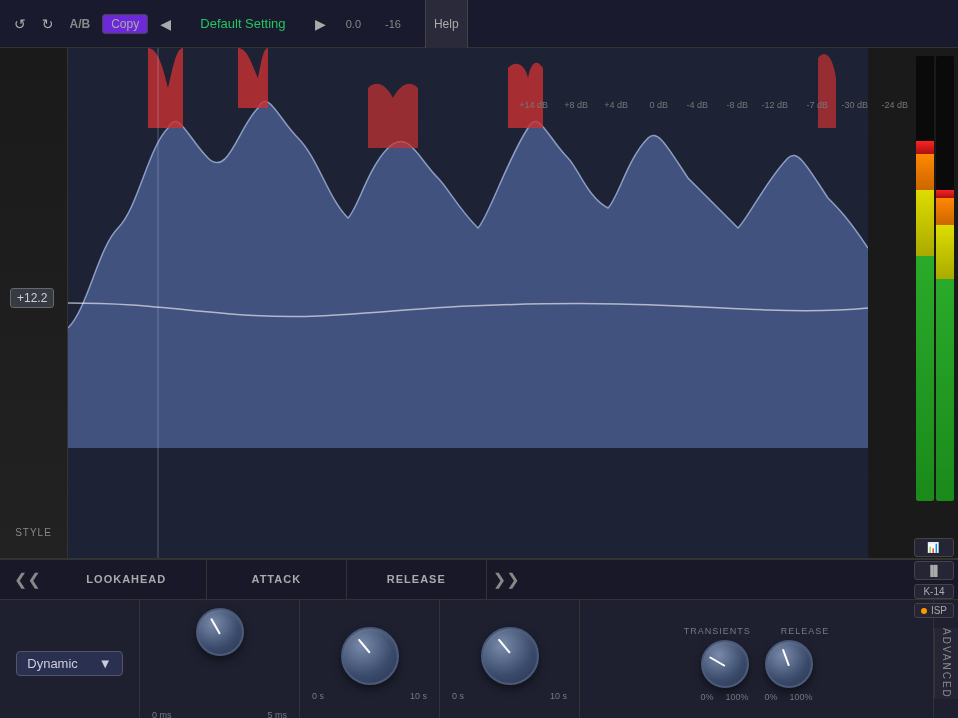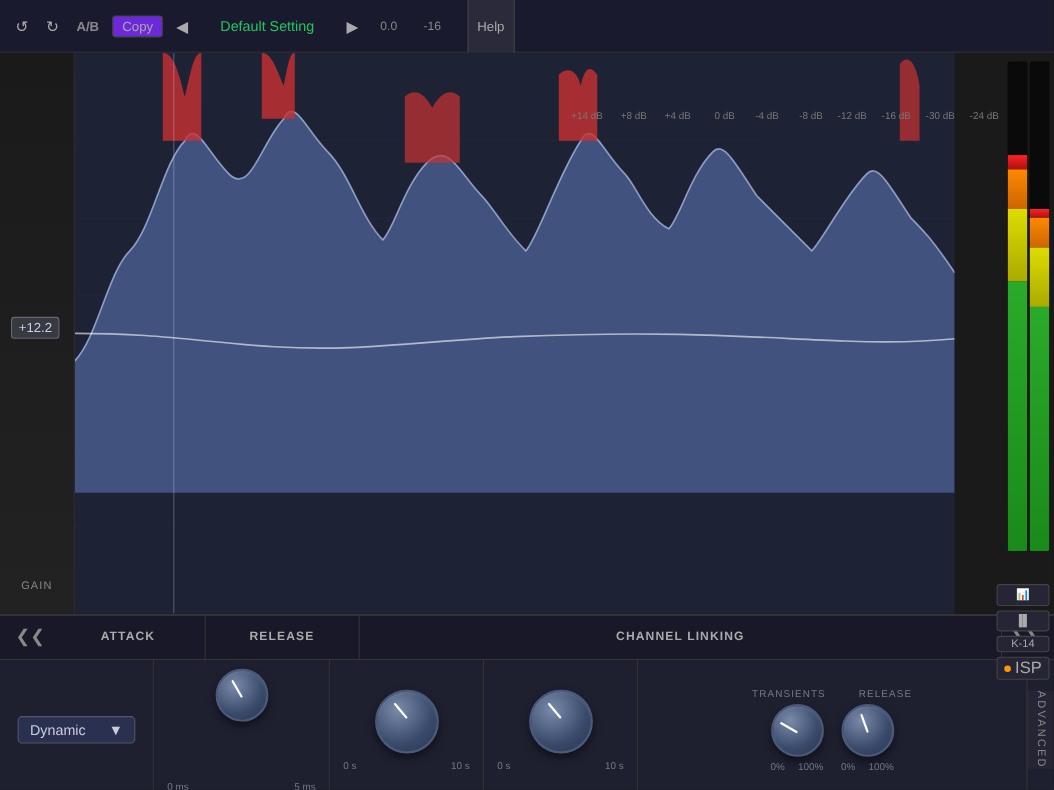--- a/index.html
+++ b/index.html
@@ -354,21 +354,21 @@
     }
     .isp-btn {
       display: flex;
       align-items: center;
       gap: 4px;
       background: #252535;
       border: 1px solid #444;
       border-radius: 3px;
       padding: 1px 6px;
       color: #aaa;
-      font-size: 15px;
+      font-size: 10px;
       cursor: pointer;
       margin-left: auto;
     }
     .isp-dot {
       width: 6px;
       height: 6px;
       border-radius: 50%;
       background: #f90;
     }
     .k14-btn {
@@ -456,21 +456,21 @@
     <span class="header-nums">0.0</span>
     <span class="header-nums">-16</span>
     <button class="help-btn">Help</button>
   </div>
 </div>
 
 <div id="main">
 
   <div id="gain-strip">
     <div class="gain-value-badge">+12.2</div>
-    <div class="gain-label">GAIN</div>
+    <div class="gain-label">STYLE</div>
   </div>
 
   <div id="waveform-area">
     <svg id="waveform-svg" viewBox="0 0 800 510" preserveAspectRatio="none">
 
       <line x1="0" y1="80" x2="800" y2="80" stroke="#334" stroke-width="0.5" opacity="0.5"></line>
       <line x1="0" y1="150" x2="800" y2="150" stroke="#334" stroke-width="0.5" opacity="0.5"></line>
       <line x1="0" y1="220" x2="800" y2="220" stroke="#334" stroke-width="0.5" opacity="0.5"></line>
       <line x1="0" y1="290" x2="800" y2="290" stroke="#334" stroke-width="0.5" opacity="0.5"></line>
       <line x1="0" y1="360" x2="800" y2="360" stroke="#334" stroke-width="0.5" opacity="0.5"></line>
@@ -506,21 +506,21 @@
 
   <div id="right-panel">
     <div class="db-labels-col">
       <span class="db-label">+14 dB</span>
       <span class="db-label">+8 dB</span>
       <span class="db-label">+4 dB</span>
       <span class="db-label">0 dB</span>
       <span class="db-label">-4 dB</span>
       <span class="db-label">-8 dB</span>
       <span class="db-label">-12 dB</span>
-      <span class="db-label">-16 dB</span>
+      <span class="db-label">-7 dB</span>
       <span class="db-label">-30 dB</span>
       <span class="db-label">-24 dB</span>
     </div>
 
     <div class="meter-bars-col">
 
       <div class="single-meter">
         <div class="meter-green" style="height:55%"></div>
         <div class="meter-yellow" style="height:15%"></div>
         <div class="meter-orange" style="height:8%"></div>
@@ -535,28 +535,28 @@
       </div>
     </div>
   </div>
 </div>
 
 <div id="controls-area">
 
   <div class="controls-header">
     <span class="nav-arrow">❮❮</span>
 
+    <div style="width:160px; display:flex; justify-content:center; border-right:1px solid #333; height:100%; align-items:center;">
+      <span class="section-label">LOOKAHEAD</span>
+    </div>
     <div style="width:140px; display:flex; justify-content:center; border-right:1px solid #333; height:100%; align-items:center;">
       <span class="section-label">ATTACK</span>
     </div>
     <div style="width:140px; display:flex; justify-content:center; border-right:1px solid #333; height:100%; align-items:center;">
       <span class="section-label">RELEASE</span>
-    </div>
-    <div style="flex:1; display:flex; justify-content:center; border-right:1px solid #333; height:100%; align-items:center;">
-      <span class="section-label">CHANNEL LINKING</span>
     </div>
 
     <span class="nav-arrow">❯❯</span>
   </div>
 
   <div class="controls-body">
 
     <div class="style-section">
       <div class="style-dropdown">
         <span>Dynamic</span>

